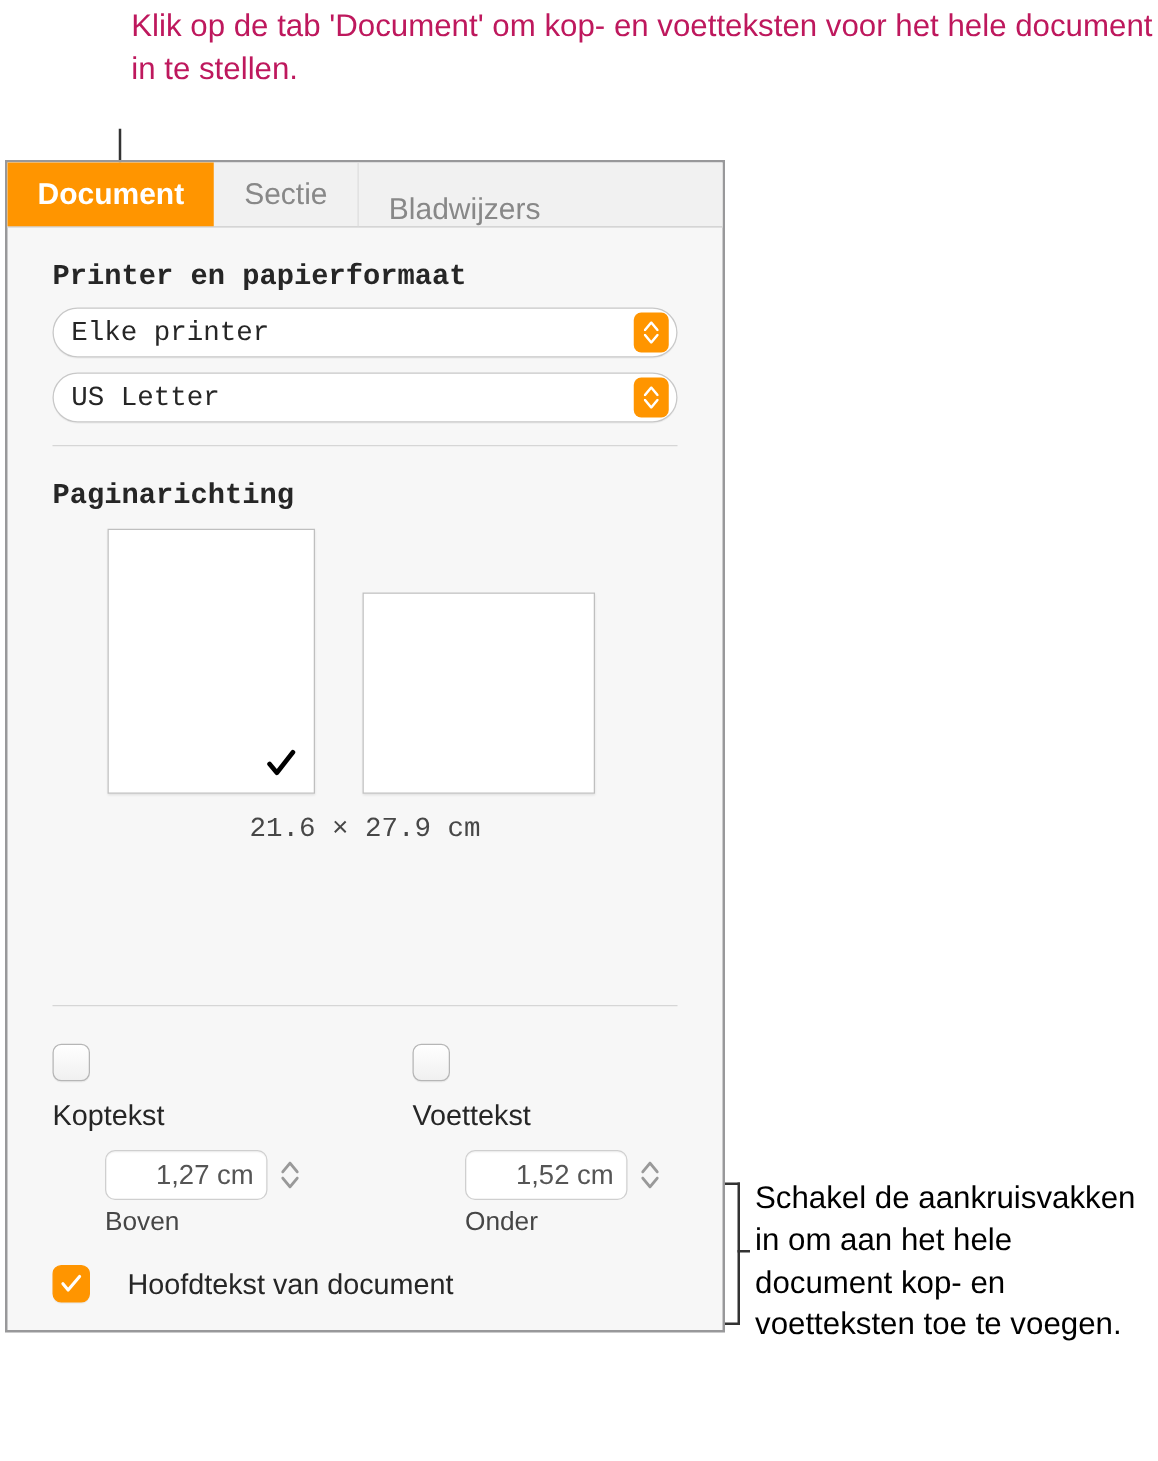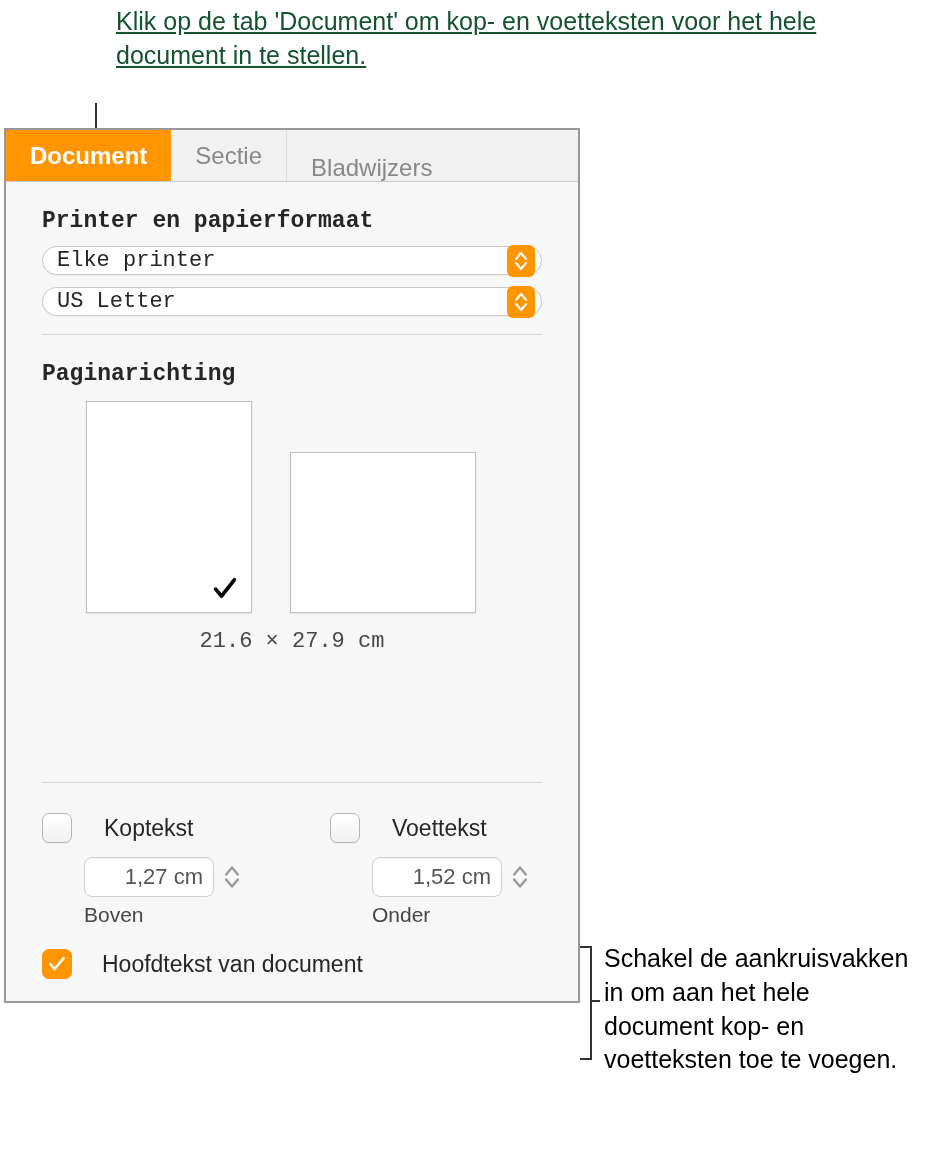--- a/index.html
+++ b/index.html
@@ -7,26 +7,25 @@
     margin: 0;
     font-family: -apple-system, "Helvetica Neue", Helvetica, Arial, sans-serif;
     background: #fff;
     color: #000;
     width: 926px;
     height: 1169px;
     position: relative;
   }
   .callout-top {
     position: absolute;
-    left: 116px;
+    left: 105px;
     top: 5px;
     font-size: 25px;
     line-height: 1.35;
-    color: #14532d;
-    text-decoration: underline;
+    color: #be185d;
   }
   .callout-line-top {
     position: absolute;
     left: 95px;
     top: 103px;
     width: 2px;
     height: 35px;
     background: #333;
   }
   .callout-right {
@@ -106,21 +105,21 @@
     font-weight: 600;
     color: #262626;
     margin-bottom: 12px;
   }
   .popup {
     display: flex;
     align-items: center;
     background: #fff;
     border: 1px solid #c8c8c8;
     border-radius: 20px;
-    height: 29px;
+    height: 40px;
     padding: 0 6px 0 14px;
     margin-bottom: 12px;
     box-shadow: 0 1px 0 rgba(0,0,0,0.04);
   }
   .popup-label {
     flex: 1;
     font-size: 22px;
     color: #262626;
   }
   .popup-arrows {
@@ -171,25 +170,25 @@
   }
   .big-gap { height: 110px; }
   .hf-row {
     display: flex;
     gap: 76px;
     padding: 30px 36px 0 36px;
   }
   .hf-col { flex:1; }
   .check-row {
     display: flex;
-    align-items: center;
-    gap: 32px;
+    gap: 14px;
     font-size: 23px;
     color: #262626;
     margin-bottom: 14px;
+    flex-direction: column;
   }
   .checkbox {
     width: 30px;
     height: 30px;
     border: 1px solid #b6b6b6;
     border-radius: 7px;
     background: linear-gradient(#ffffff,#f0f0f0);
     display:flex;
     align-items:center;
     justify-content:center;

